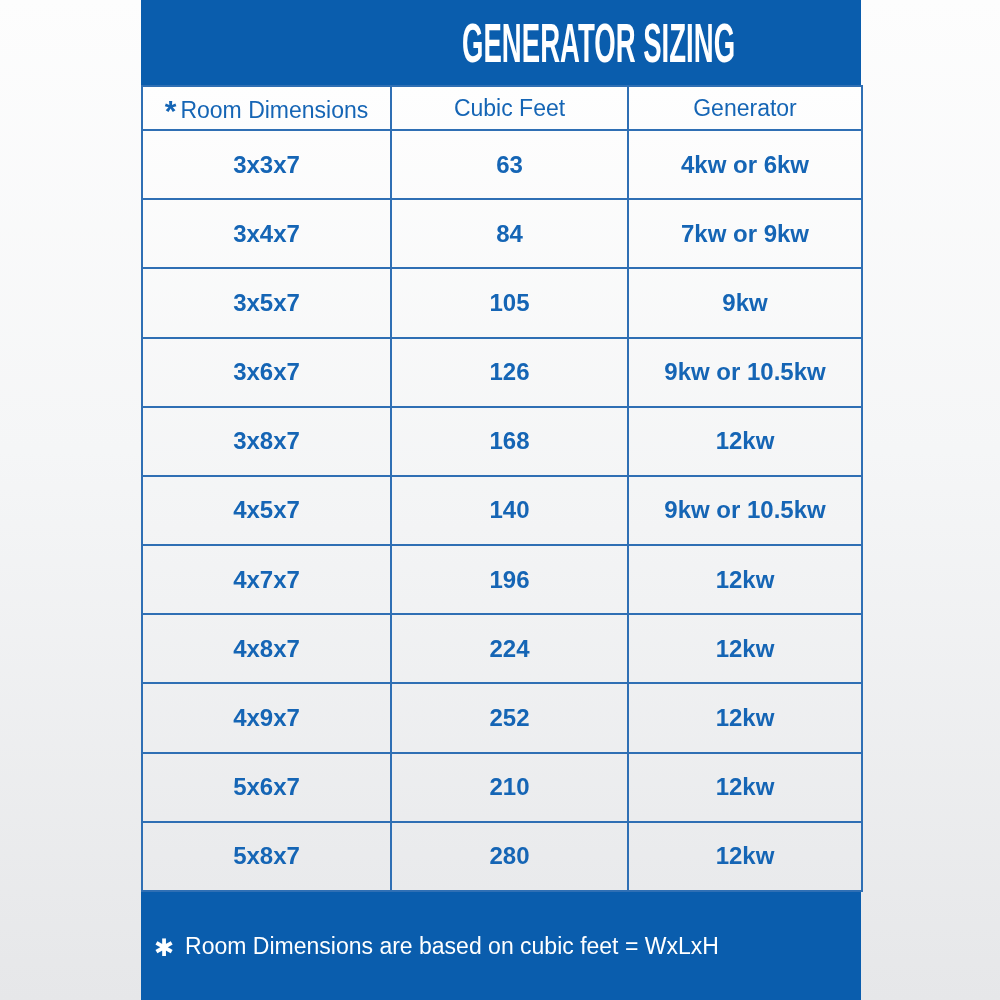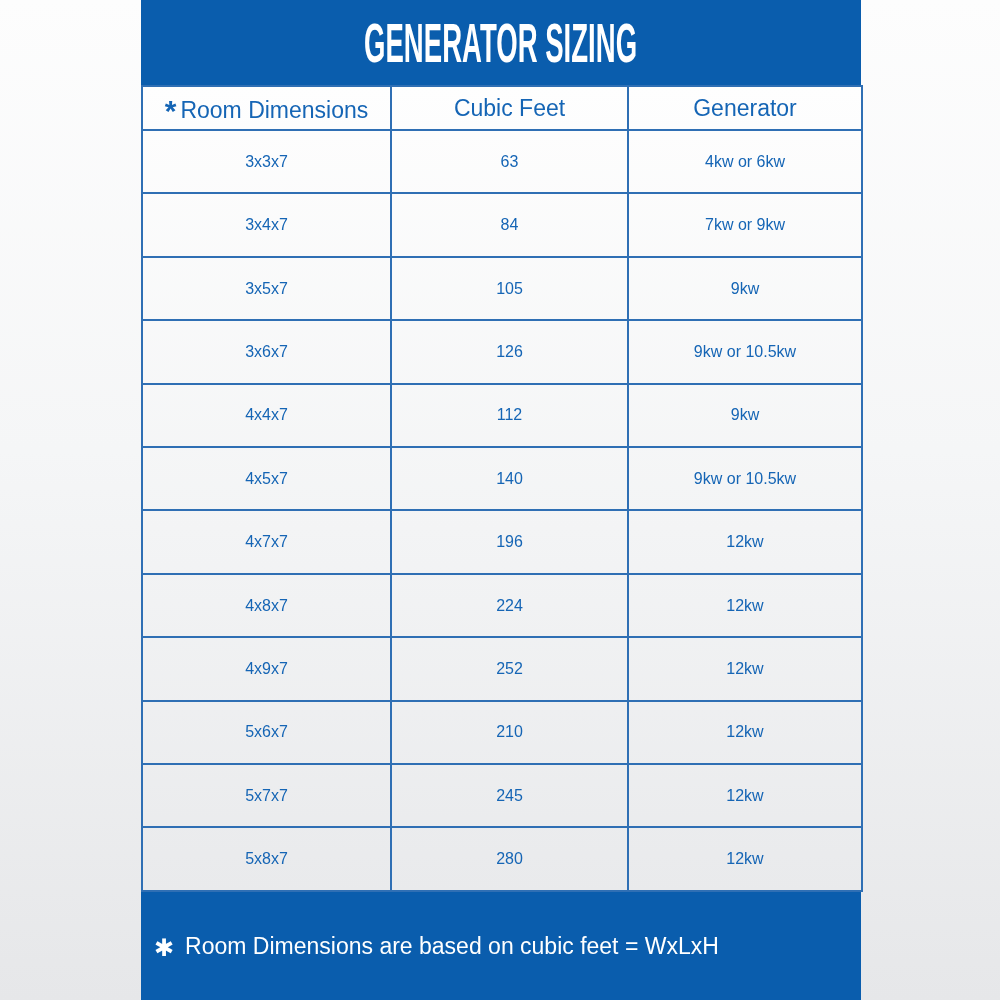--- a/index.html
+++ b/index.html
@@ -24,21 +24,21 @@
     height: 1000px;
     background: #0a5dad;
     display: flex;
     flex-direction: column;
   }
   .banner {
     height: 85px;
     flex: 0 0 85px;
     display: flex;
     align-items: center;
-    justify-content: center;
+    justify-content: flex-end;
   }
   .banner .title-text {
     display: inline-block;
     color: #ffffff;
     font-size: 53px;
     font-weight: 800;
     letter-spacing: 0px;
     white-space: nowrap;
     transform: scaleX(0.52) scaleY(1.04);
     transform-origin: center center;
@@ -61,22 +61,22 @@
     color: #1565b5;
     padding: 0;
   }
   table.sizing th {
     height: 42px;
     font-size: 23px;
     font-weight: 400;
   }
   table.sizing td {
     height: 45px;
-    font-size: 16px;
-    font-weight: 400;
+    font-size: 24px;
+    font-weight: 700;
   }
   .hdr-ast {
     font-weight: 700;
     font-size: 30px;
     position: relative;
     top: 3px;
     margin-right: 4px;
   }
   .footer {
     flex: 1 1 auto;
@@ -133,23 +133,23 @@
             <td>3x5x7</td>
             <td>105</td>
             <td>9kw</td>
           </tr>
           <tr>
             <td>3x6x7</td>
             <td>126</td>
             <td>9kw or 10.5kw</td>
           </tr>
           <tr>
-            <td>4x4x7</td>
-            <td>112</td>
-            <td>9kw</td>
+            <td>3x8x7</td>
+            <td>168</td>
+            <td>12kw</td>
           </tr>
           <tr>
             <td>4x5x7</td>
             <td>140</td>
             <td>9kw or 10.5kw</td>
           </tr>
           <tr>
             <td>4x7x7</td>
             <td>196</td>
             <td>12kw</td>
@@ -163,25 +163,20 @@
             <td>4x9x7</td>
             <td>252</td>
             <td>12kw</td>
           </tr>
           <tr>
             <td>5x6x7</td>
             <td>210</td>
             <td>12kw</td>
           </tr>
           <tr>
-            <td>5x7x7</td>
-            <td>245</td>
-            <td>12kw</td>
-          </tr>
-          <tr>
             <td>5x8x7</td>
             <td>280</td>
             <td>12kw</td>
           </tr>
         </tbody>
     </table>
 
     <div class="footer">
       <span class="foot-ast">✱</span>
       <span>Room Dimensions are based on cubic feet = WxLxH</span>

